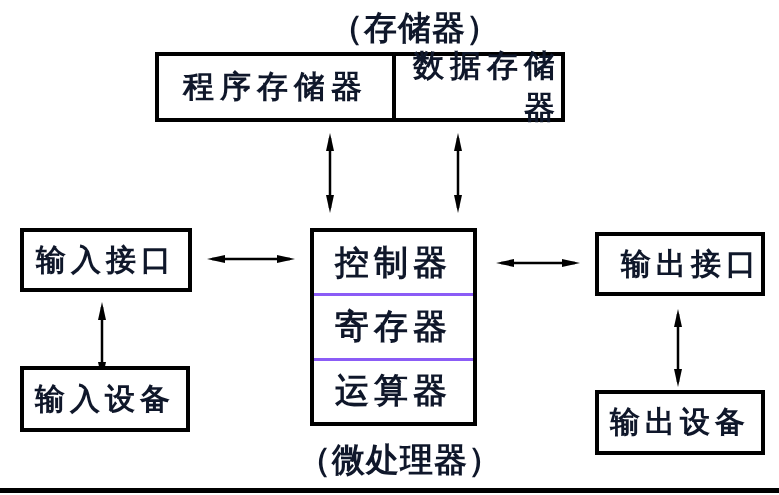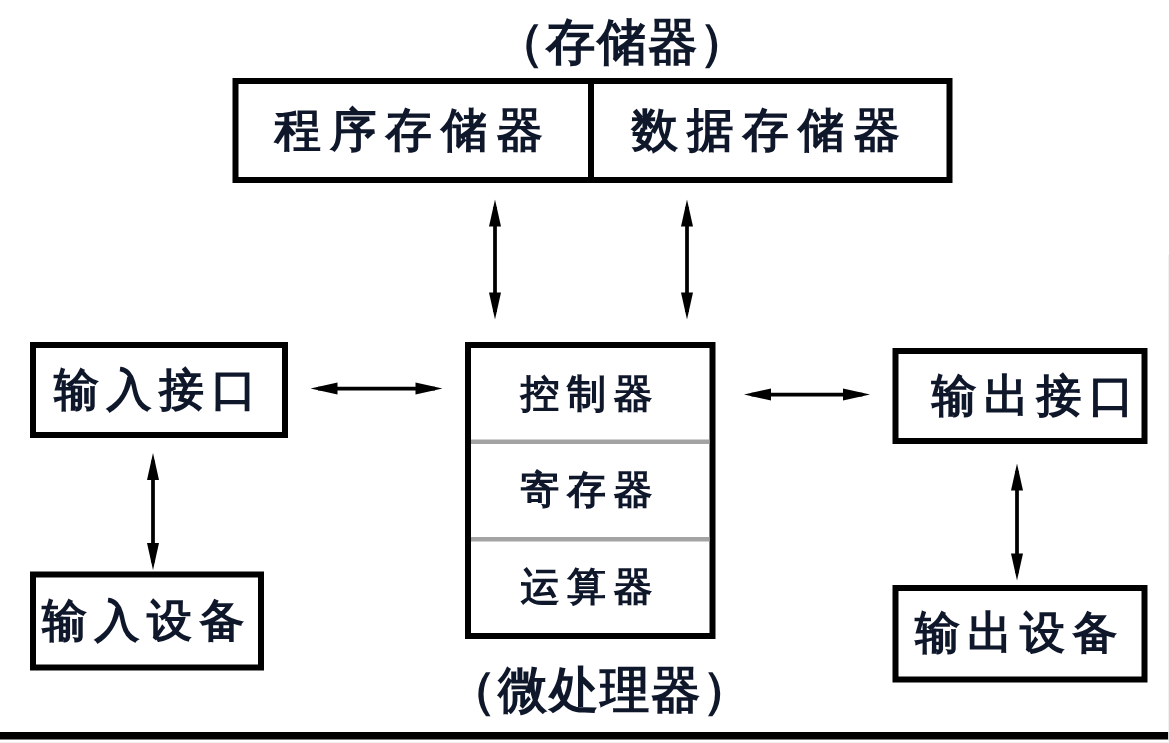--- a/index.html
+++ b/index.html
@@ -40,38 +40,38 @@
     box-sizing: border-box;
   }
   .memory-cell.first { width: 237px; border-right: 4px solid #000; }
   .memory-cell.second { flex: 1; text-align: right; }
   .cpu-box { flex-direction: column; align-items: stretch; justify-content: stretch; padding: 0; }
   .cpu-row {
     flex: 1;
     display: flex;
     align-items: center;
     justify-content: center;
-    font-size: 26px;
+    font-size: 34px;
     font-weight: bold;
     letter-spacing: 5px;
     box-sizing: border-box;
   }
-  .cpu-row + .cpu-row { border-top: 3px solid #a3a3a3; }
+  .cpu-row + .cpu-row { border-top: 3px solid #8b5cf6; }
   .io-box { font-size: 30px; letter-spacing: 5px; }
   .arrow { position: absolute; display: block; }
   .scan-strip { position: absolute; background: #000; }
 </style>
 </head>
 <body>
 
 <div class="canvas">
 
   <div class="group-label" style="left:285px; top:6px; width:260px; font-size:33px;">（存储器）</div>
 
-  <div class="box memory-box" style="left:155px; top:52px; width:480px; height:70px;">
+  <div class="box memory-box" style="left:155px; top:52px; width:410px; height:70px;">
     <div class="memory-cell first">程序存储器</div>
     <div class="memory-cell second">数据存储器</div>
   </div>
 
   <svg class="arrow" style="left:322px; top:133px;" width="16" height="80" viewBox="0 0 16 80">
     <line x1="8" y1="5" x2="8" y2="75" stroke="#000" stroke-width="2.5"></line>
     <polygon points="8,0 4,18 12,18" fill="#000"></polygon>
     <polygon points="8,80 4,62 12,62" fill="#000"></polygon>
   </svg>
   <svg class="arrow" style="left:450px; top:133px;" width="16" height="80" viewBox="0 0 16 80">
@@ -81,21 +81,21 @@
   </svg>
 
   <div class="box io-box" style="left:20px; top:228px; width:172px; height:64px;">
     <span>输入接口</span>
   </div>
   <svg class="arrow" style="left:94px; top:302px;" width="16" height="78" viewBox="0 0 16 78">
     <line x1="8" y1="5" x2="8" y2="73" stroke="#000" stroke-width="2.5"></line>
     <polygon points="8,0 4,18 12,18" fill="#000"></polygon>
     <polygon points="8,78 4,60 12,60" fill="#000"></polygon>
   </svg>
-  <div class="box io-box" style="left:20px; top:381px; width:156px; height:66px;">
+  <div class="box io-box" style="left:20px; top:366px; width:170px; height:66px;">
     <span>输入设备</span>
   </div>
 
   <svg class="arrow" style="left:207px; top:251px;" width="88" height="16" viewBox="0 0 88 16">
     <line x1="5" y1="8" x2="83" y2="8" stroke="#000" stroke-width="2.5"></line>
     <polygon points="0,8 18,4 18,12" fill="#000"></polygon>
     <polygon points="88,8 70,4 70,12" fill="#000"></polygon>
   </svg>
 
   <div class="box cpu-box" style="left:310px; top:228px; width:167px; height:198px;">

